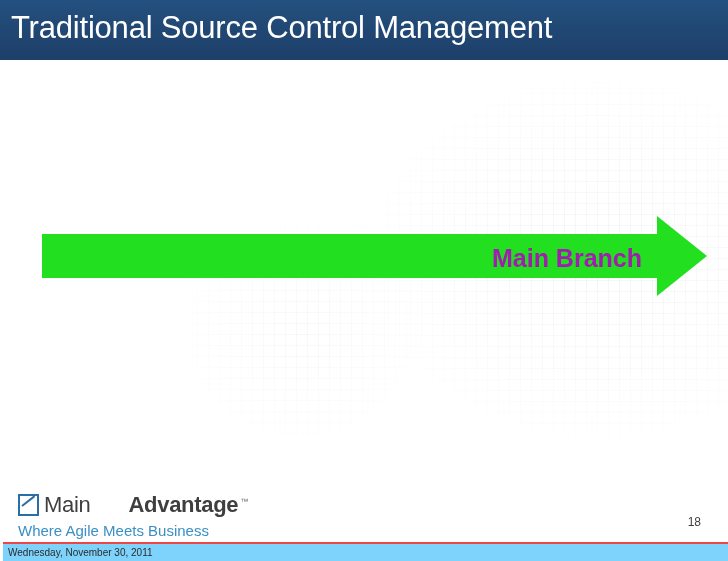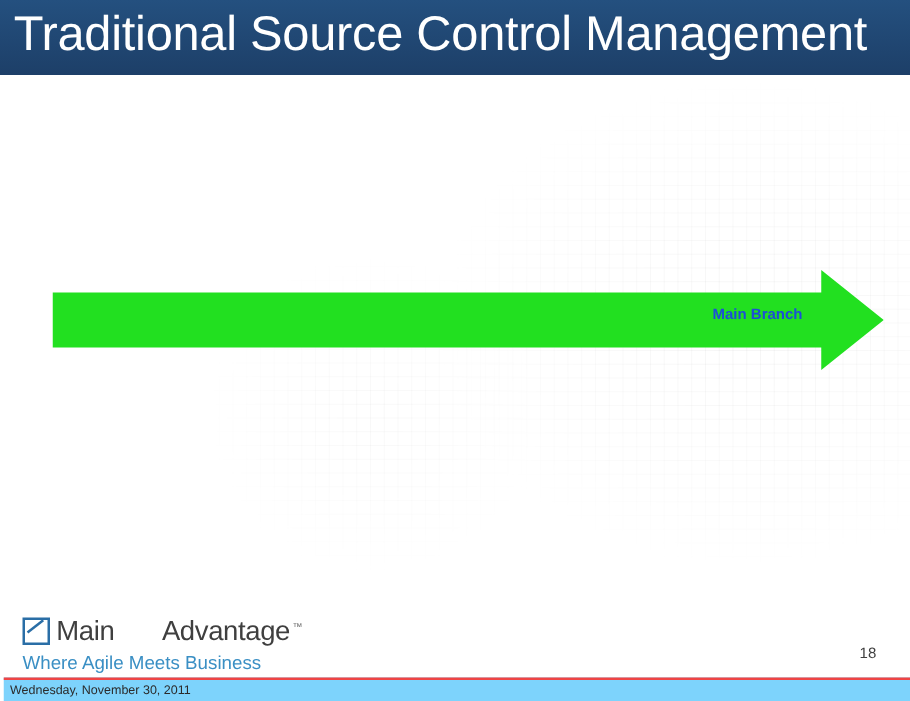--- a/index.html
+++ b/index.html
@@ -30,21 +30,21 @@
     background: #1f4571;
     background: linear-gradient(to bottom, #24507f 0%, #1d3f68 100%);
     box-sizing: border-box;
   }
   .title-text {
     position: absolute;
     left: 11px;
     top: 8px;
     width: 712px;
     color: #ffffff;
-    font-size: 39px;
+    font-size: 31px;
     line-height: 40px;
     letter-spacing: -0.2px;
     white-space: nowrap;
     font-family: "Liberation Sans", sans-serif;
   }
   
   .body-area {
     position: absolute;
     left: 0;
     top: 60px;
@@ -90,22 +90,22 @@
     width: 665px;
     height: 80px;
   }
   .arrow-wrap svg {
     display: block;
   }
   .arrow-label {
     position: absolute;
     right: 65px;
     top: 28px;
-    color: #1d4ed8;
-    font-size: 12px;
+    color: #a21caf;
+    font-size: 25px;
     font-weight: bold;
     white-space: nowrap;
     font-family: "Liberation Sans", sans-serif;
   }
   
   .logo-block {
     position: absolute;
     left: 18px;
     top: 432px;
     width: 230px;
@@ -137,21 +137,21 @@
     transform-origin: left center;
   }
   .logo-name {
     font-size: 22px;
     color: #3f3f3f;
     letter-spacing: -0.3px;
     font-family: "Liberation Sans", sans-serif;
     white-space: nowrap;
   }
   .logo-name .bold {
-    font-weight: normal;
+    font-weight: bold;
     margin-left: 38px;
   }
   .logo-tm {
     font-size: 8px;
     color: #6b6b6b;
     vertical-align: super;
     margin-left: 2px;
   }
   .logo-tagline {
     margin-top: 4px;

